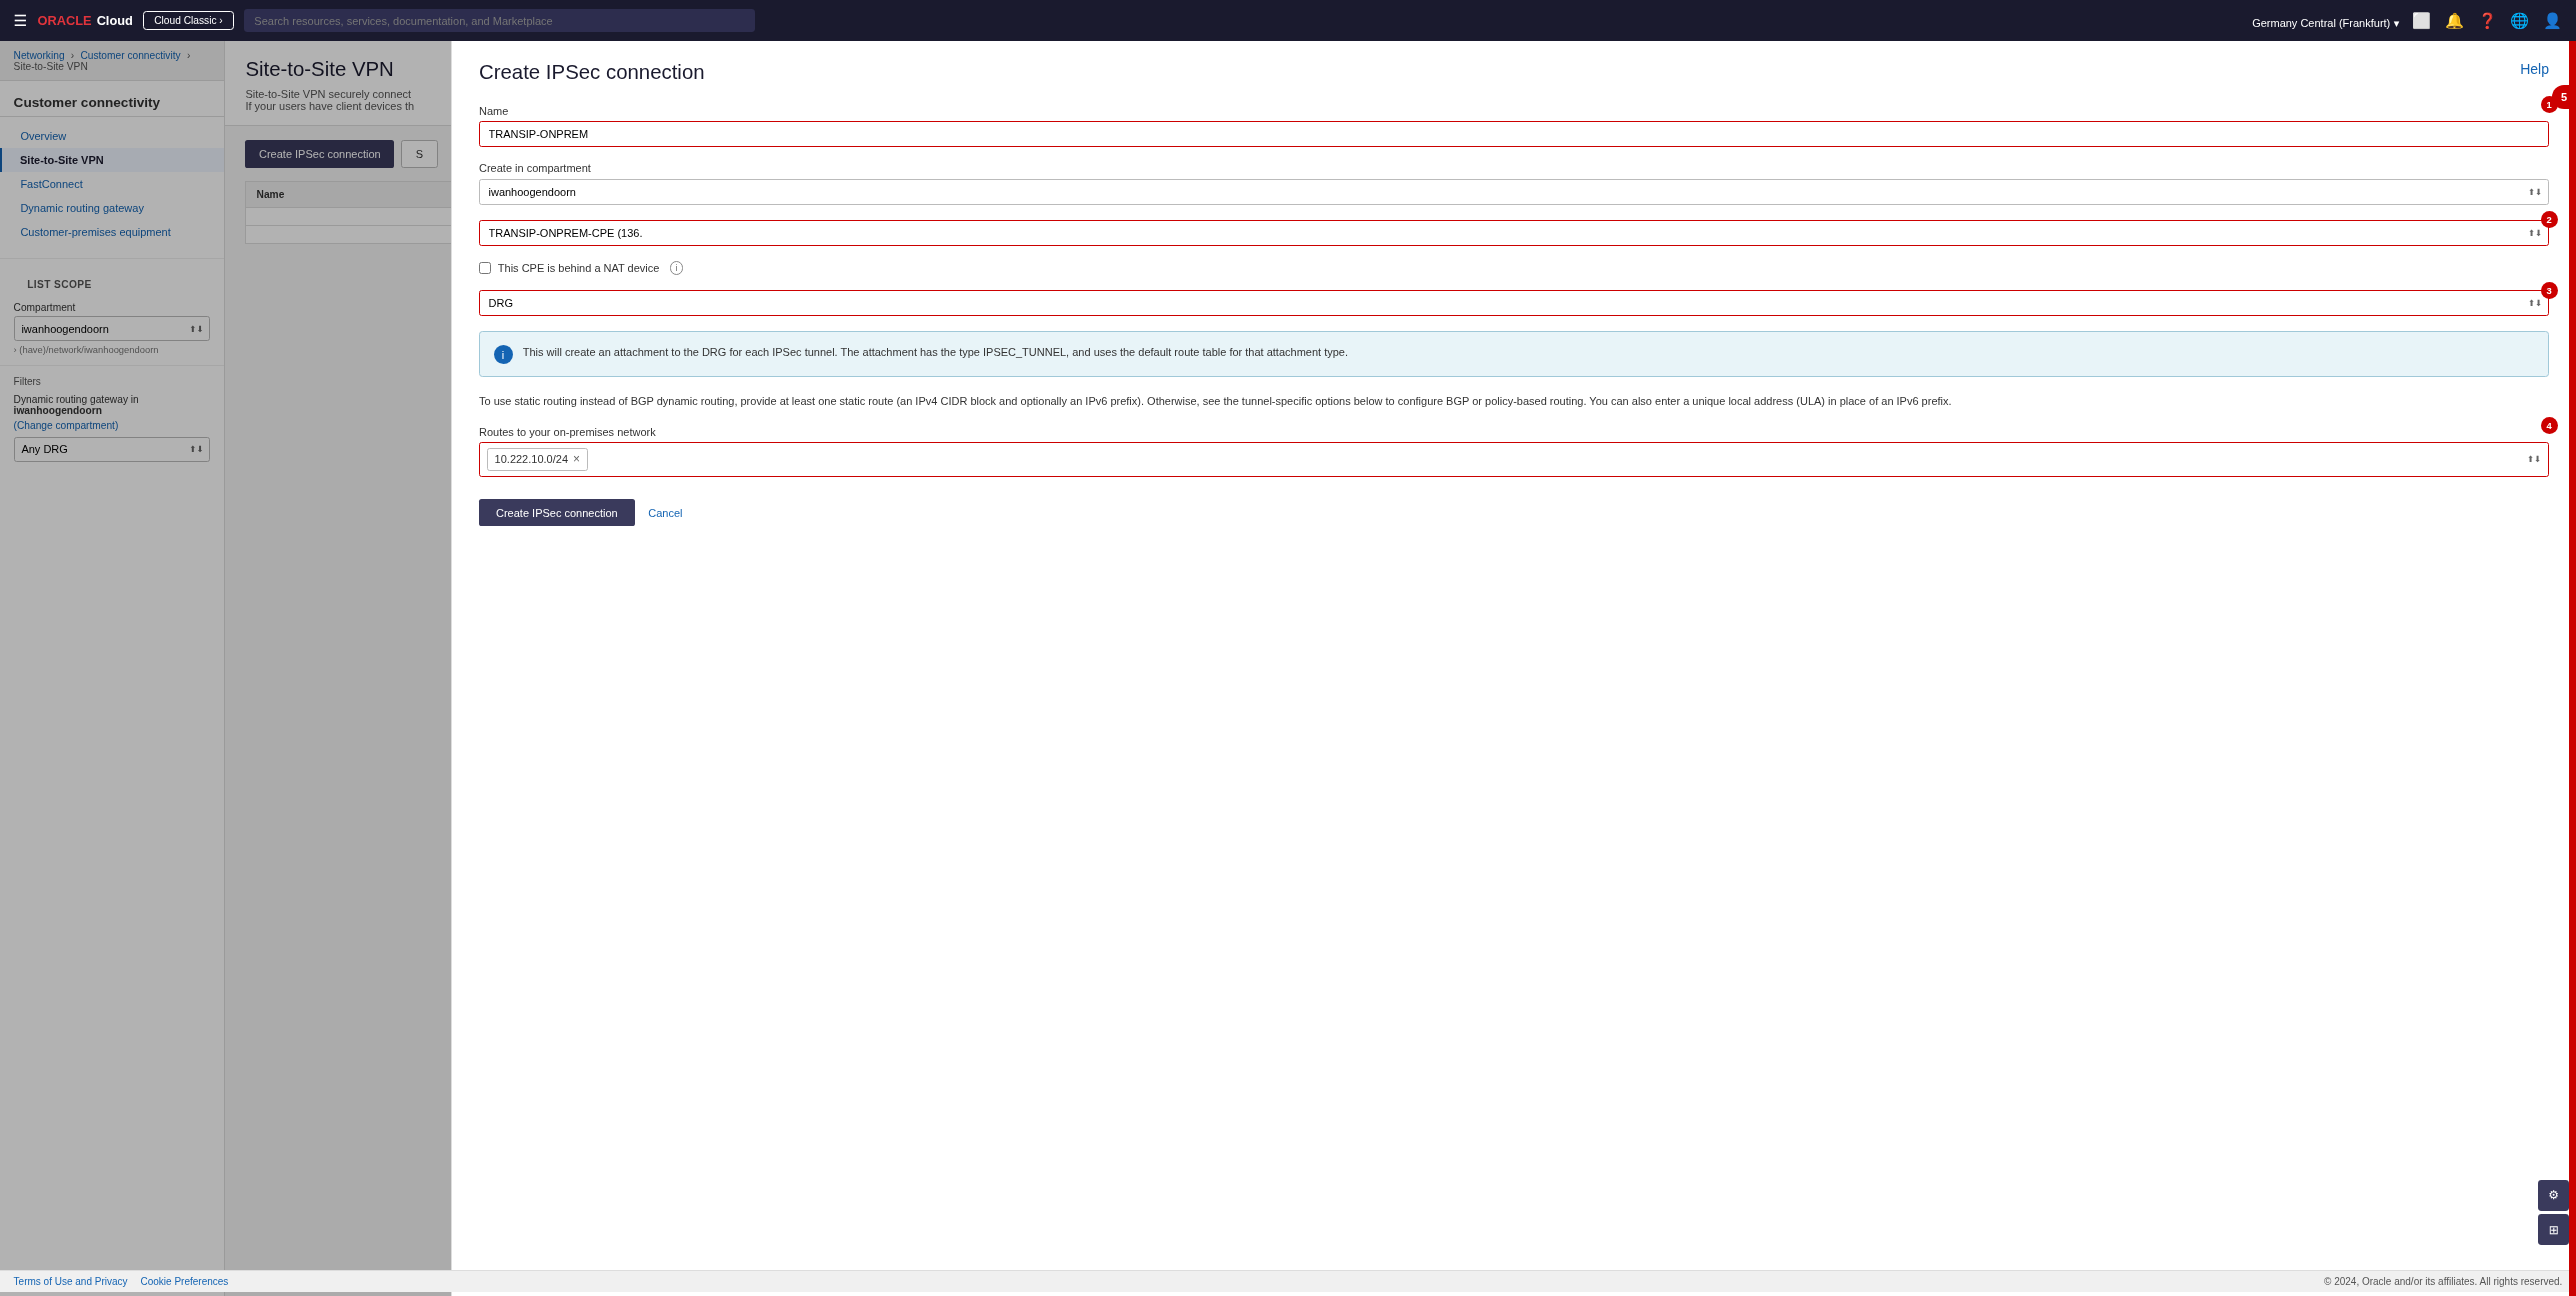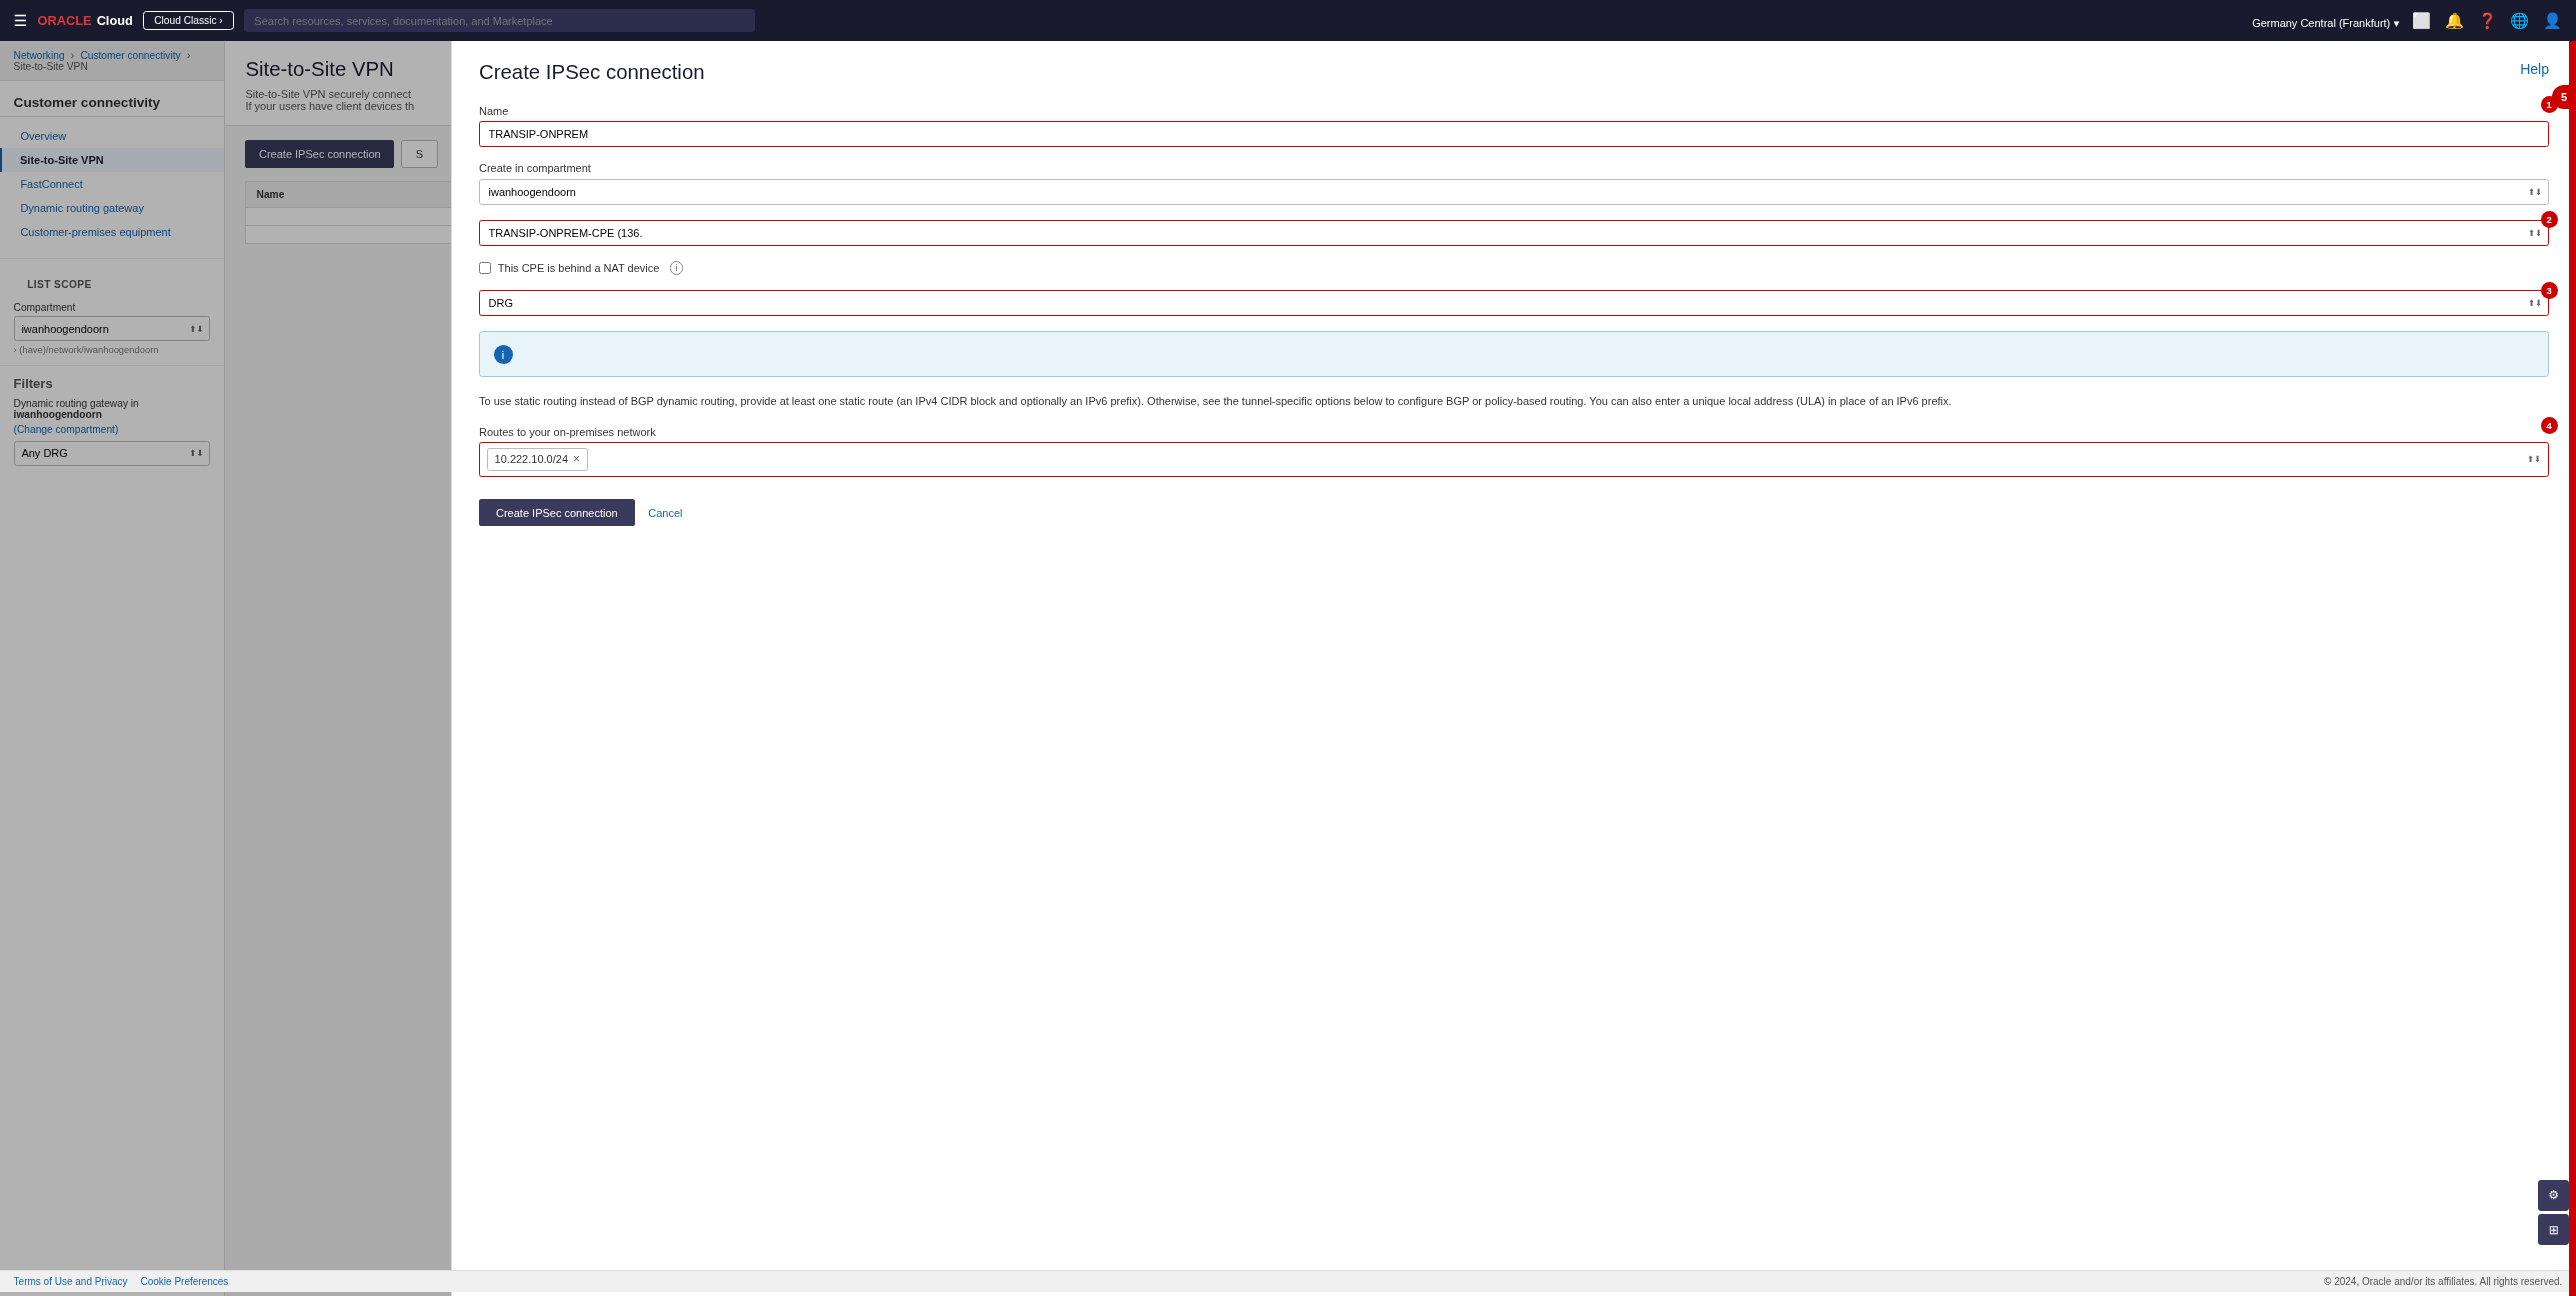--- a/index.html
+++ b/index.html
@@ -104,21 +104,21 @@
     }
     .sidebar-section-title {
       padding: 10.2px 13.6px 5.1px;
       font-size: 10.2px;
       font-weight: 600;
       color: #555;
       text-transform: uppercase;
       letter-spacing: 0.4px;
     }
     .sidebar-filters { padding: 10.2px 13.6px; border-top: 0.9px solid #eee; }
-    .filter-label { font-size: 13px; font-weight: 700; color: #555; margin-bottom: 6.8px; }
+    .filter-label { font-size: 10px; font-weight: 400; color: #555; margin-bottom: 6.8px; }
     .filter-sub { font-size: 10.2px; color: #333; margin-bottom: 3.4px; margin-top: 6.8px; }
     .filter-sub strong { font-weight: 700; }
     .filter-link { color: #1464b3; font-size: 10.2px; text-decoration: none; cursor: pointer; display: block; margin-bottom: 6.8px; }
     .compartment-select-wrap {
       position: relative;
       margin-bottom: 3.4px;
     }
     .compartment-select {
       width: 100%;
       padding: 5.1px 24px 5.1px 6.8px;
@@ -577,20 +577,21 @@
         <select class="form-select-highlighted">
           <option>DRG</option>
         </select>
         <span class="form-select-arrow">⬆⬇</span>
       </div>
       <span class="step-badge">3</span>
     </div>
 
     <div class="info-box">
       <div class="info-box-icon">i</div>
+      <div class="info-box-text">This will create an attachment to the DRG for each IPSec tunnel. The attachment has the type IPSEC_TUNNEL, and uses the default route table for that attachment type.</div>
     </div>
 
     <div class="routing-text">To use static routing instead of BGP dynamic routing, provide at least one static route (an IPv4 CIDR block and optionally an IPv6 prefix). Otherwise, see the tunnel-specific options below to configure BGP or policy-based routing. You can also enter a unique local address (ULA) in place of an IPv6 prefix.</div>
 
     <div class="form-group form-group-relative">
       <label class="form-label">Routes to your on-premises network</label>
       <div class="routes-field-wrap">
         <span class="route-tag">
           <span>10.222.10.0/24</span>
           <span class="route-tag-x">×</span>

